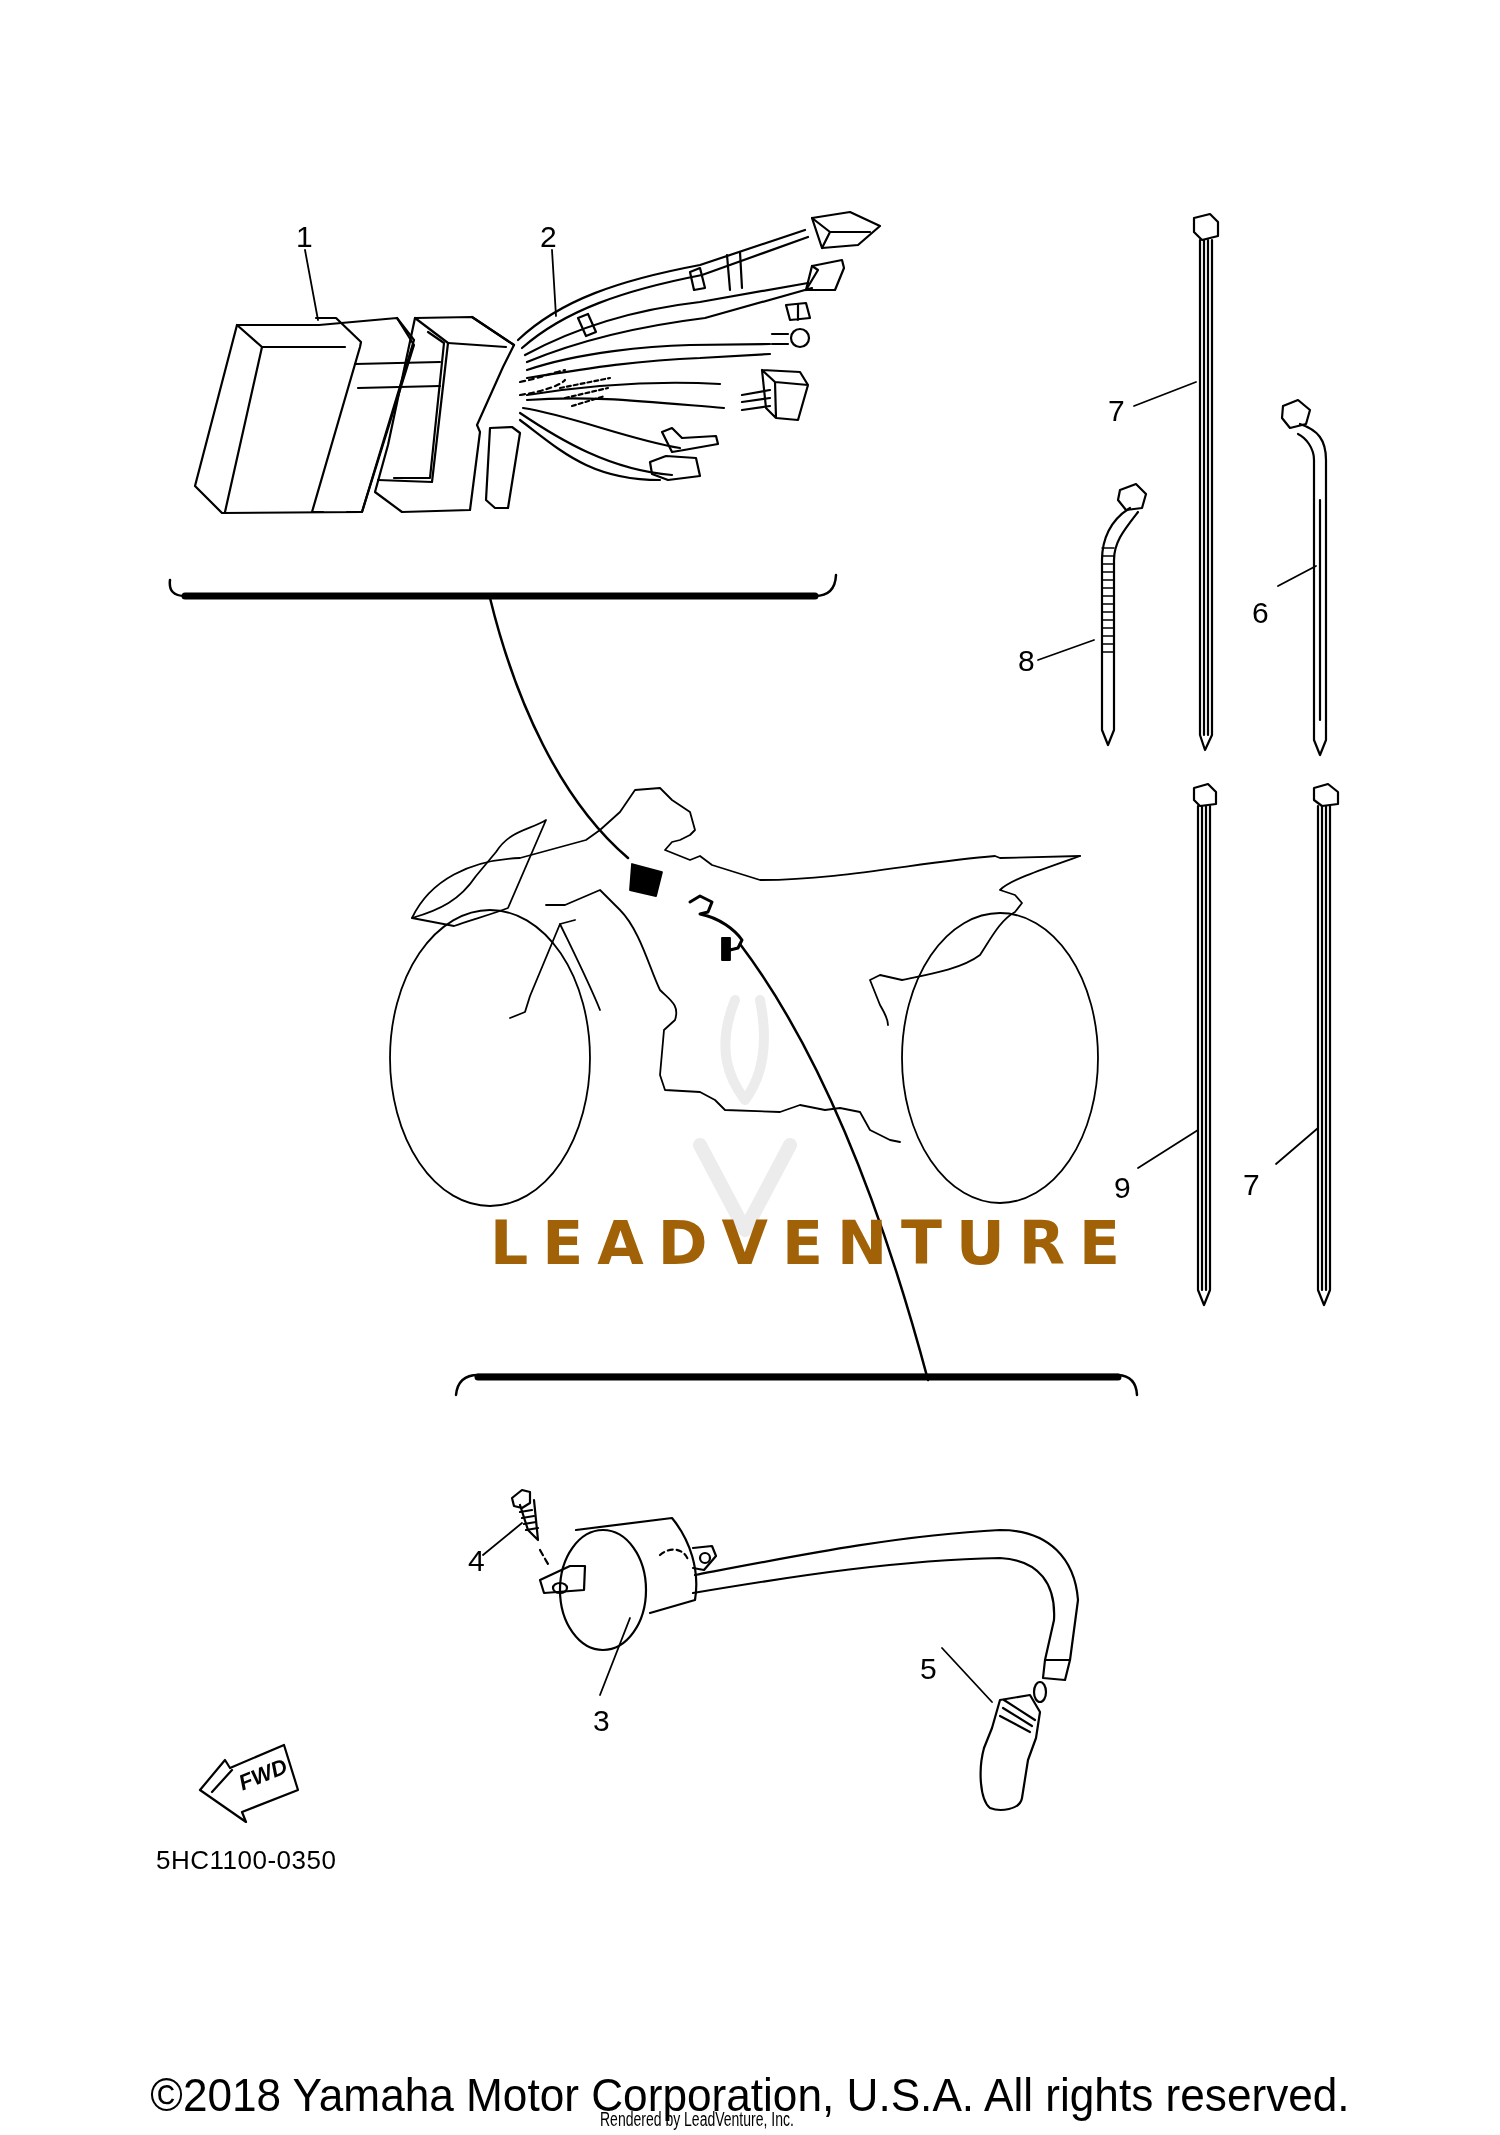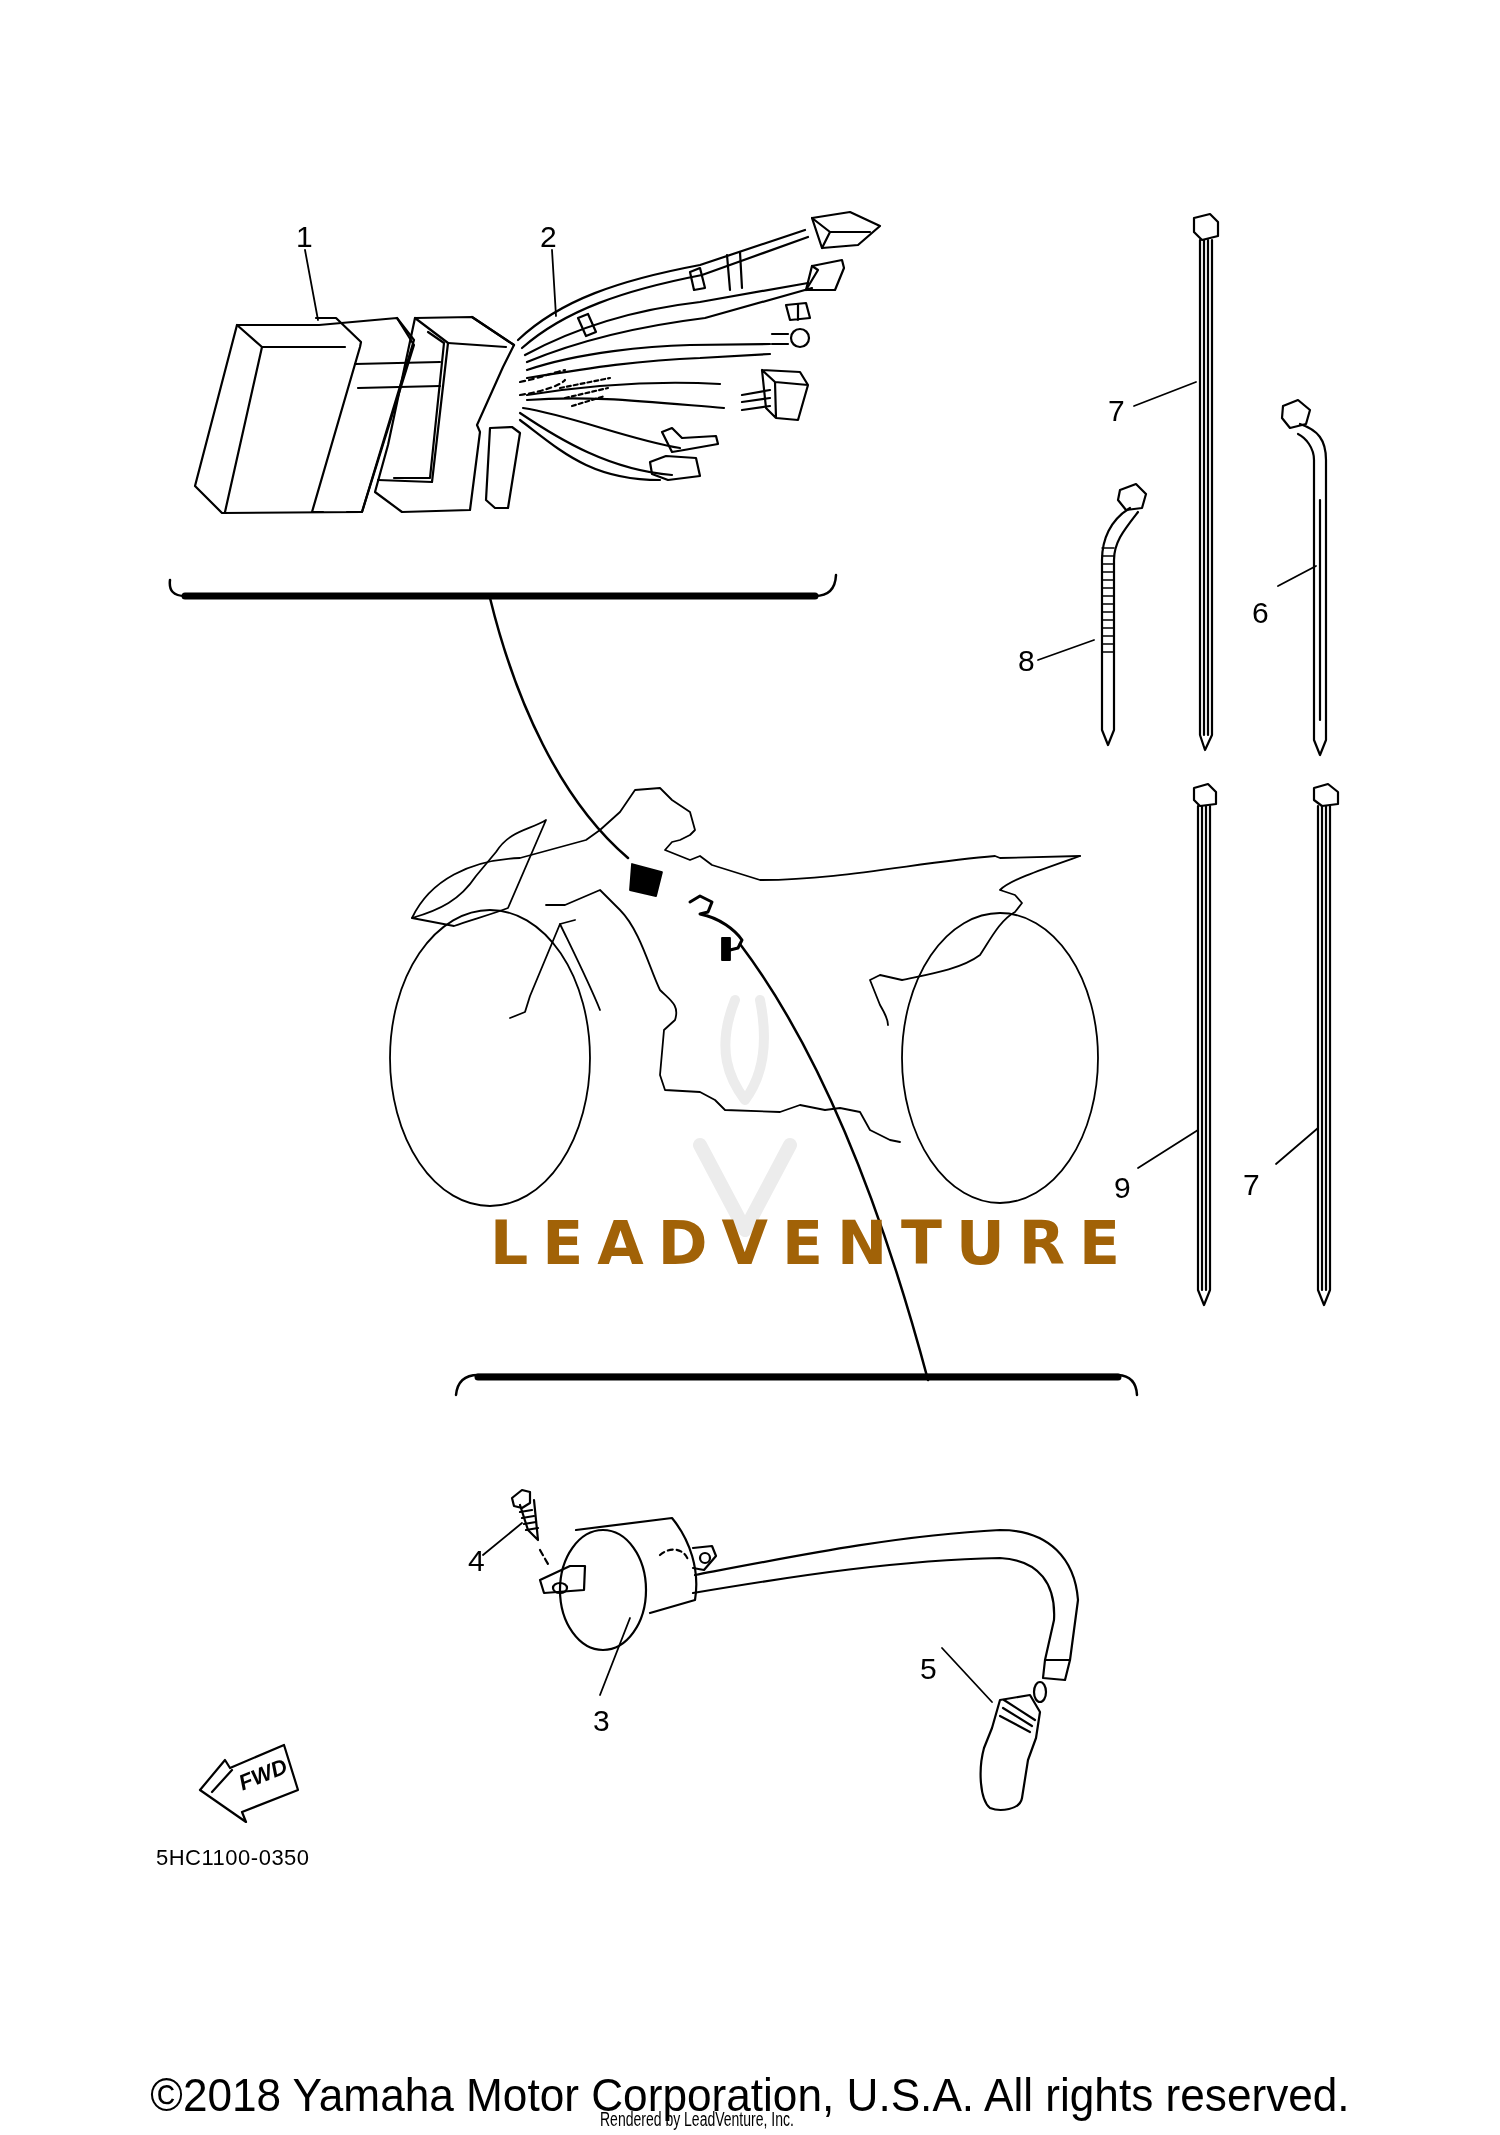--- a/index.html
+++ b/index.html
@@ -1,19 +1,19 @@
 <!DOCTYPE html>
 <html><head>
 <meta charset="utf-8">
 <style>
   html, body { margin: 0; padding: 0; background: #ffffff; }
   body { width: 1500px; height: 2135px; position: relative; overflow: hidden; font-family: "Liberation Sans", sans-serif; color: #000; }
   #diagram { position: absolute; left: 0; top: 0; width: 1500px; height: 2135px; }
   .callout { position: absolute; font-family: "Liberation Sans", sans-serif; font-size: 30px; line-height: 1; color: #000; }
-  .code { position: absolute; left: 156px; top: 1845px; font-size: 22px; letter-spacing: 0.5px; font-family: "Liberation Sans", sans-serif; }
+  .code { position: absolute; left: 156px; top: 1845px; font-size: 26px; letter-spacing: 0.5px; font-family: "Liberation Sans", sans-serif; }
   .watermark { position: absolute; left: 490px; top: 1168px; font-size: 60px; letter-spacing: 14px; color: #a16207; font-weight: bold; font-family: "DejaVu Sans", sans-serif; margin-top: 40px; }
   .copyright { position: absolute; left: 0; width: 1500px; top: 2068px; text-align: center; font-size: 46px; font-family: "Liberation Sans", sans-serif; transform: scaleX(0.96); }
   .rendered { position: absolute; left: 600px; top: 2108px; font-size: 20px; font-family: "Liberation Sans", sans-serif; transform: scaleX(0.7); transform-origin: left; }
 </style>
 </head>
 <body>
 
 <svg id="diagram" viewBox="0 0 1500 2135" xmlns="http://www.w3.org/2000/svg" fill="none" stroke="#000" stroke-width="2.2" stroke-linejoin="round" stroke-linecap="round">
 
   <g>

